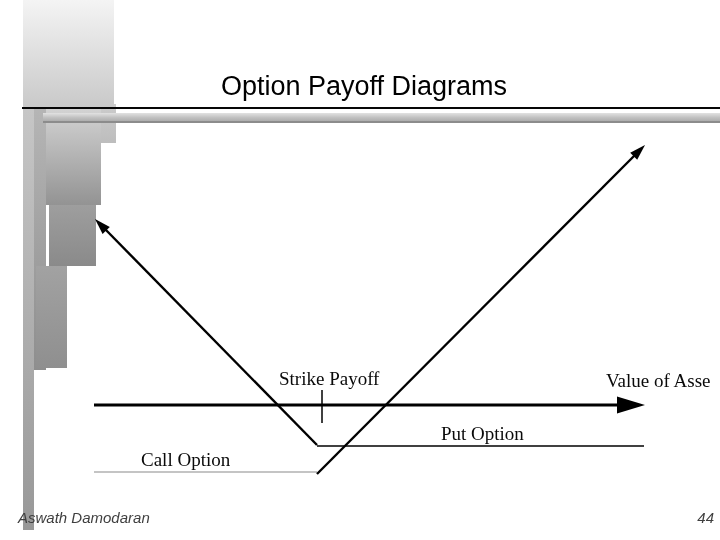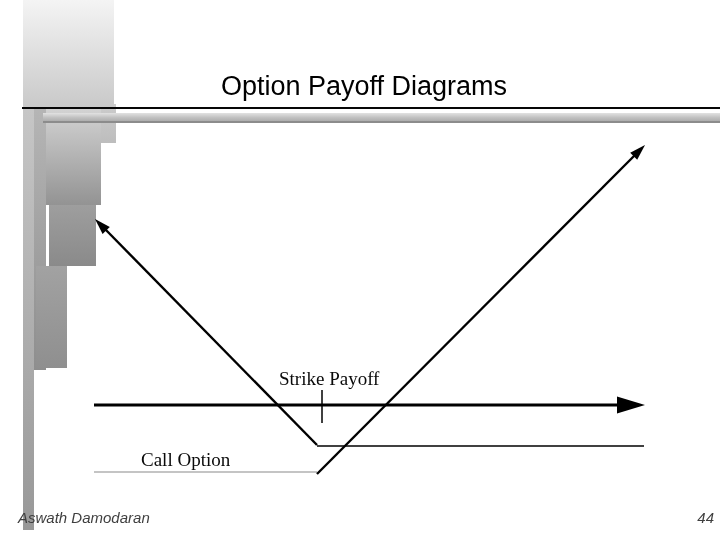--- a/index.html
+++ b/index.html
@@ -82,18 +82,20 @@
     <line x1="101" y1="229" x2="313" y2="445" stroke="#000000" stroke-width="2.4"></line>
     <polygon points="91,219 105.8,226.9 98.6,233.9" fill="#000000"></polygon>
     <line x1="313" y1="446" x2="640" y2="446" stroke="#000000" stroke-width="1.4"></line>
 
     <line x1="90" y1="472" x2="313" y2="472" stroke="#b0b0b0" stroke-width="1.4"></line>
     <line x1="313" y1="474" x2="631" y2="155" stroke="#000000" stroke-width="2.4"></line>
     <polygon points="641,145 633.2,159.8 626.2,152.8" fill="#000000"></polygon>
   </svg>
 
   <div class="abs dlabel lbl-strike">Strike Payoff</div>
+  <div class="abs dlabel lbl-value">Value of Asse</div>
+  <div class="abs dlabel lbl-put">Put Option</div>
   <div class="abs dlabel lbl-call">Call Option</div>
 
   <div class="abs footer-text author">Aswath Damodaran</div>
   <div class="abs footer-text pagenum">44</div>
 
 </div>
 
 </body></html>

